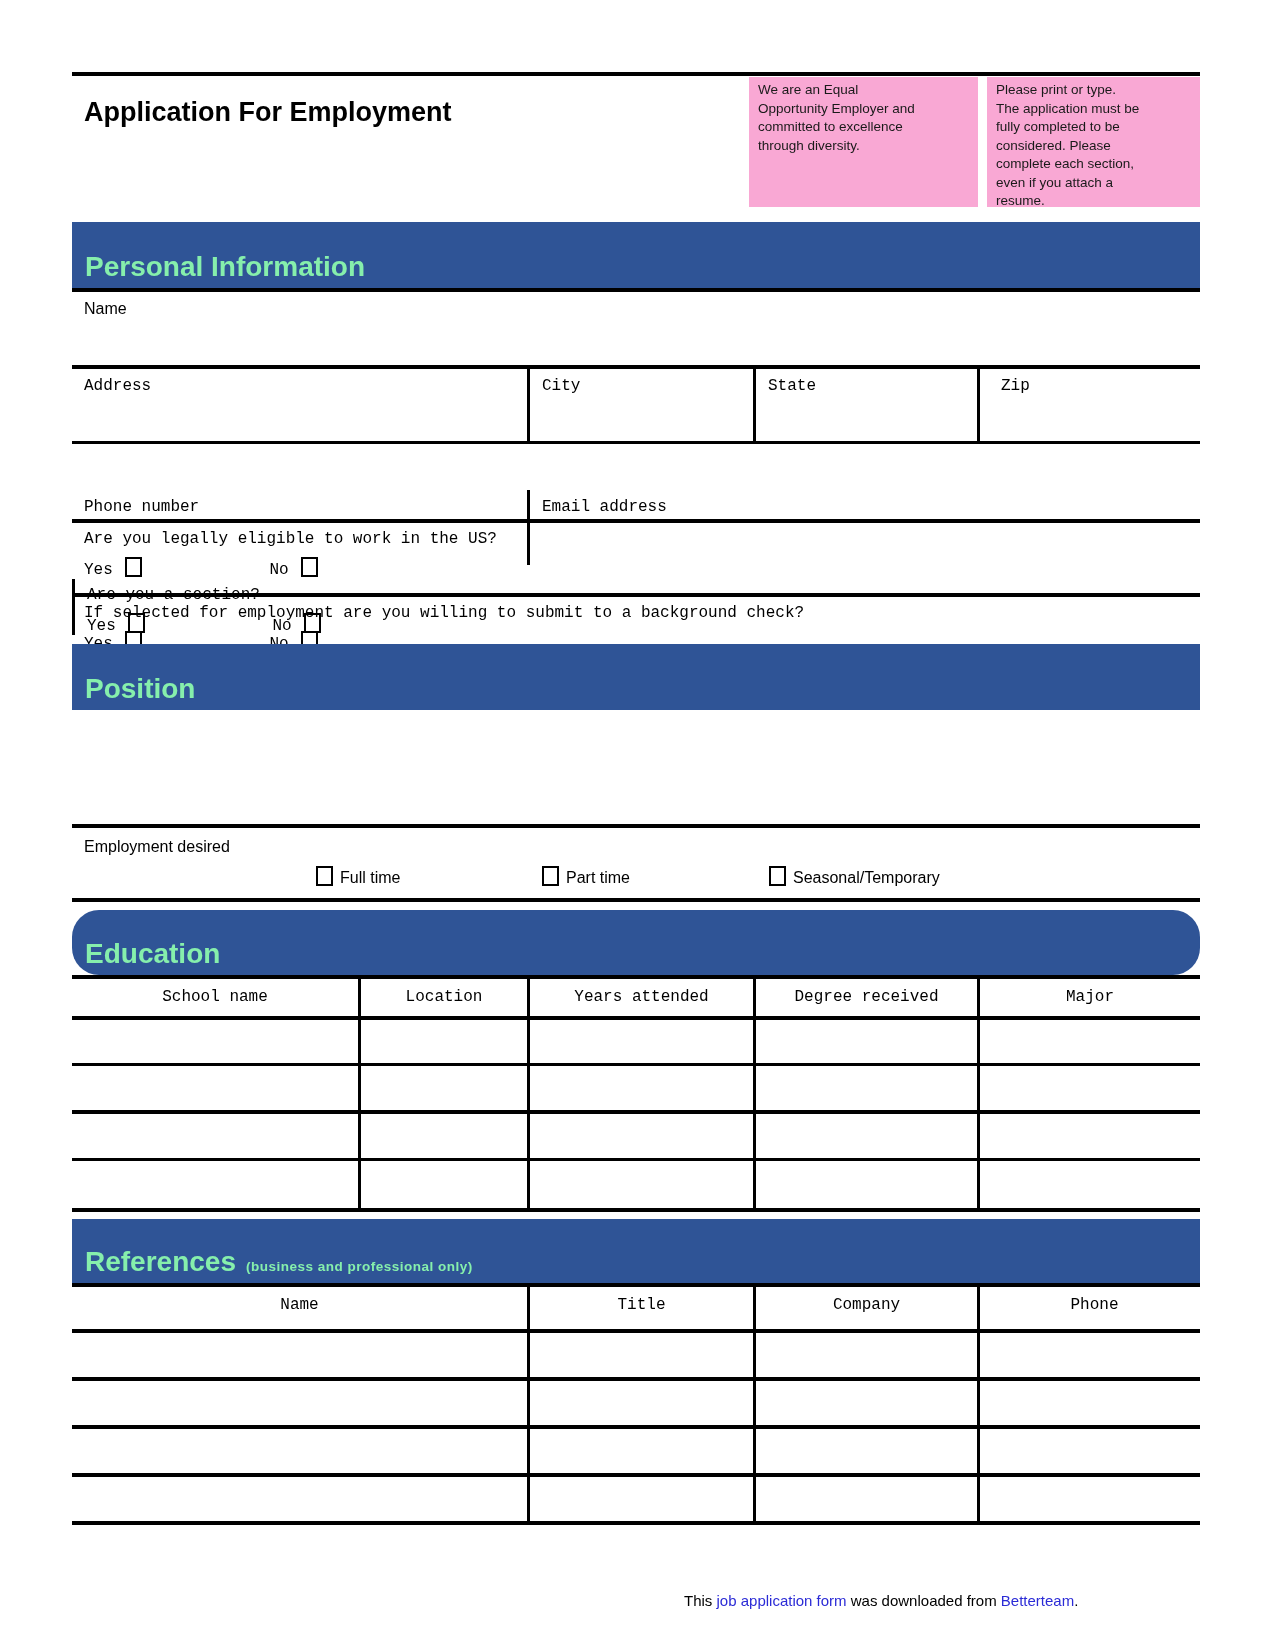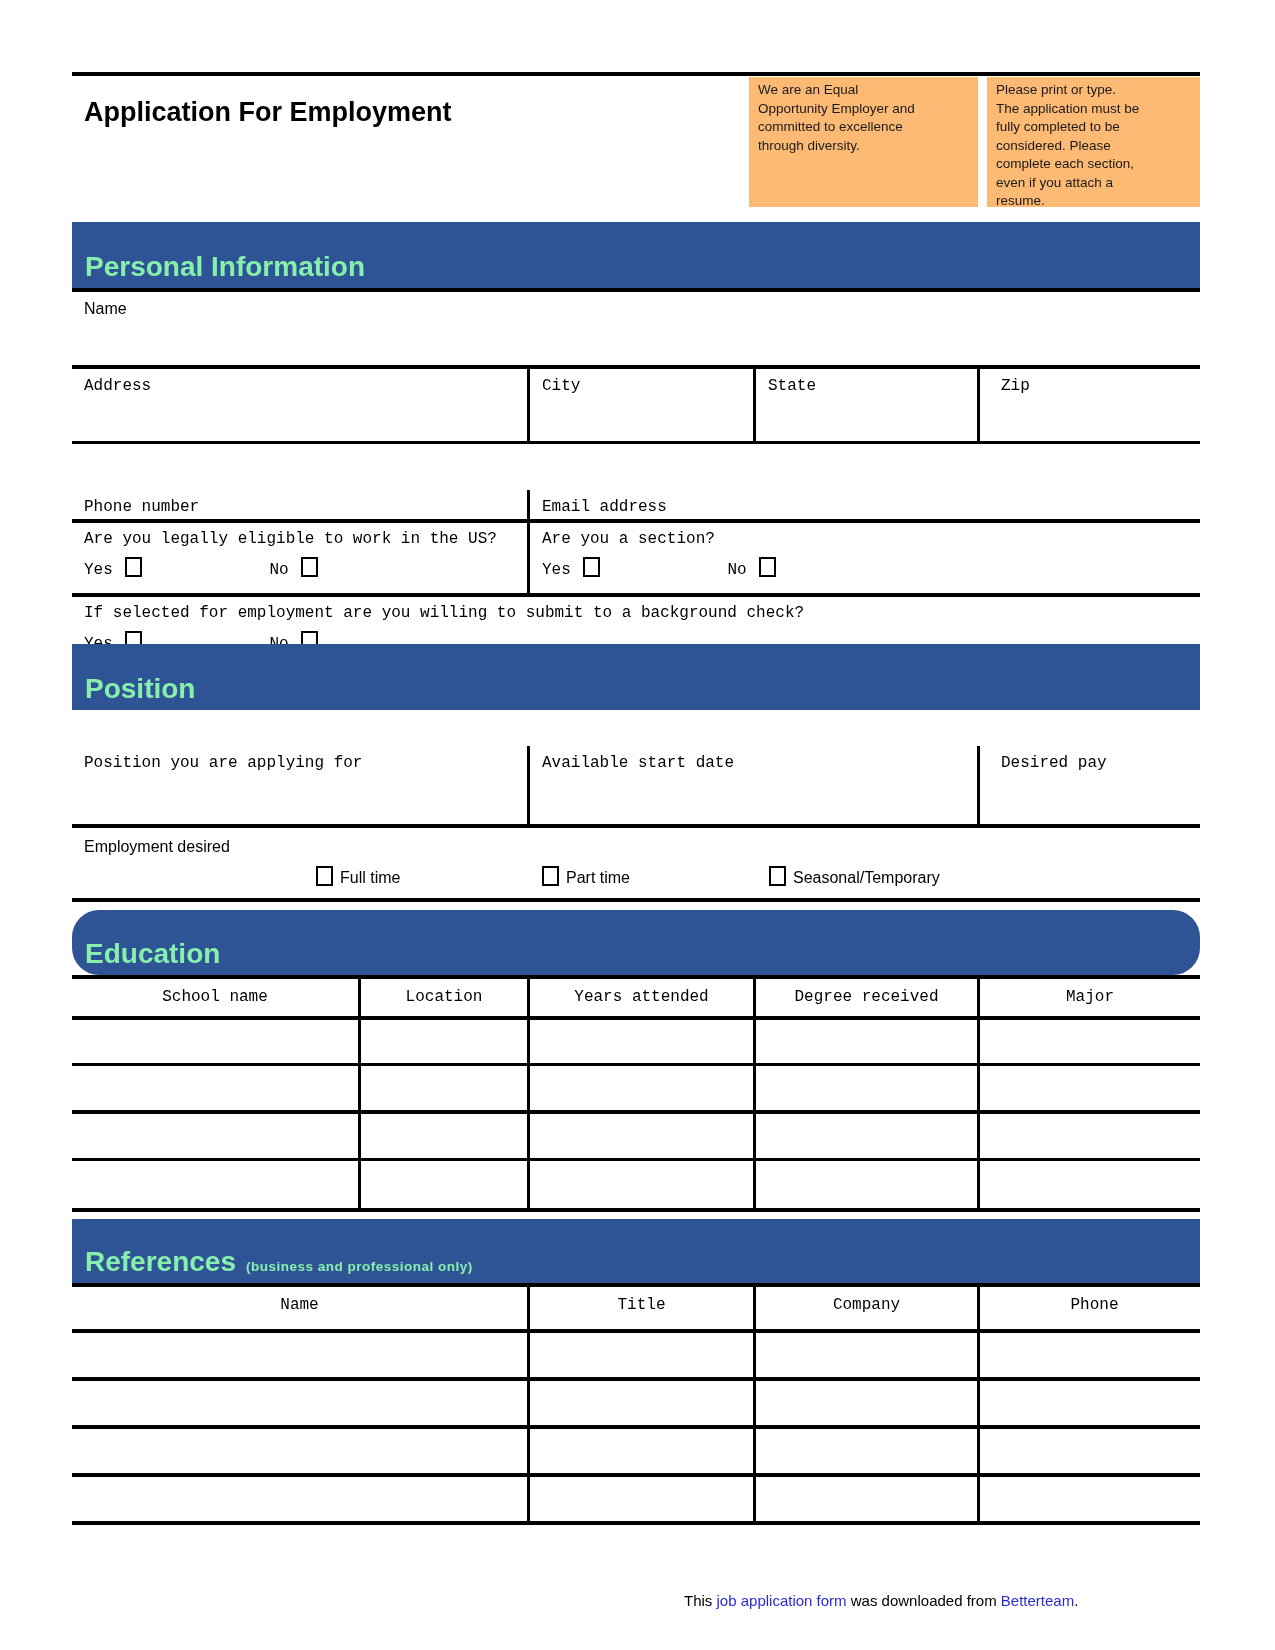--- a/index.html
+++ b/index.html
@@ -29,21 +29,21 @@
   #r11    { top:1283px; height:4px; }
   #r12    { top:1329px; height:4px; }
   #r-f1   { top:1377px; height:4px; }
   #r-f2   { top:1425px; height:4px; }
   #r-f3   { top:1473px; height:4px; }
   #r-f4   { top:1521px; height:4px; }
 
   #title { left:84px; top:97px; font-size:27px; font-weight:bold; }
 
   .notice {
-    background:#fdba74; color:#1a1a1a; font-size:13.5px; line-height:18.5px;
+    background:#f9a8d4; color:#1a1a1a; font-size:13.5px; line-height:18.5px;
     white-space:pre-line; box-sizing:border-box; padding:4px 4px 0 9px;
   }
   #notice-left  { left:749px; top:77px; width:229px; height:130px; }
   #notice-right { left:987px; top:77px; width:213px; height:130px; }
 
   .bar {
     position:absolute; left:72px; width:1128px; background:#2F5496; color:#86efac;
     font-weight:bold; font-size:28px; display:flex; align-items:flex-end;
     box-sizing:border-box; padding:0 0 7px 13px; line-height:1;
   }
@@ -60,21 +60,21 @@
   .p2 { width:450px; } .wrest { flex:1; }
   .e1 { width:286px; } .e2 { width:169px; } .e3 { width:226px; } .e4 { width:224px; } .e5 { width:223px; }
 
   .lab { font-size:16px; padding:8px 0 0 12px; }
   .q   { font-size:16px; padding:7px 0 0 12px; }
   .hc  { display:flex; justify-content:center; align-items:flex-start; padding-top:9px; font-size:16px; }
 
   #name-row { left:72px; top:292px; width:1128px; height:73px; }
   #row-address  { top:369px; height:72px; }
   #row-phone    { top:444px; height:75px;margin-top:46px; }
-  #row-elig     { top:523px; height:70px; }
+  #row-elig     { top:523px; height:70px;flex-direction:column; }
   #row-bg       { top:597px; height:71px; }
   #row-position { top:746px; height:78px; }
   #edu-header   { top:979px;  height:37px; }
   #edu-row-1 { top:1020px; height:43px; }
   #edu-row-2 { top:1066px; height:44px; }
   #edu-row-3 { top:1114px; height:44px; }
   #edu-row-4 { top:1161px; height:47px; }
   #ref-header { top:1287px; height:42px; }
   #ref-row-1 { top:1333px; height:44px; }
   #ref-row-2 { top:1381px; height:44px; }
@@ -181,31 +181,20 @@
         <span class="no-label">No</span><span class="cb"></span>
       </div>
     </div>
   </div>
   <div class="hr" id="r5"></div>
 
   <div class="bar" id="bar-position">
     <span>Position</span>
   </div>
 
-  <div class="row" id="row-position">
-    <div class="cell w1">
-      <div class="lab">Position you are applying for</div>
-    </div>
-    <div class="cell p2">
-      <div class="lab">Available start date</div>
-    </div>
-    <div class="cell w4">
-      <div class="lab">Desired pay</div>
-    </div>
-  </div>
   <div class="hr" id="r6"></div>
 
   <div class="abs" id="employment">
     <div class="lab">Employment desired</div>
     <span class="opt" id="opt-1">
       <span class="cb"></span><span class="opt-label">Full time</span>
     </span>
     <span class="opt" id="opt-2">
       <span class="cb"></span><span class="opt-label">Part time</span>
     </span>

